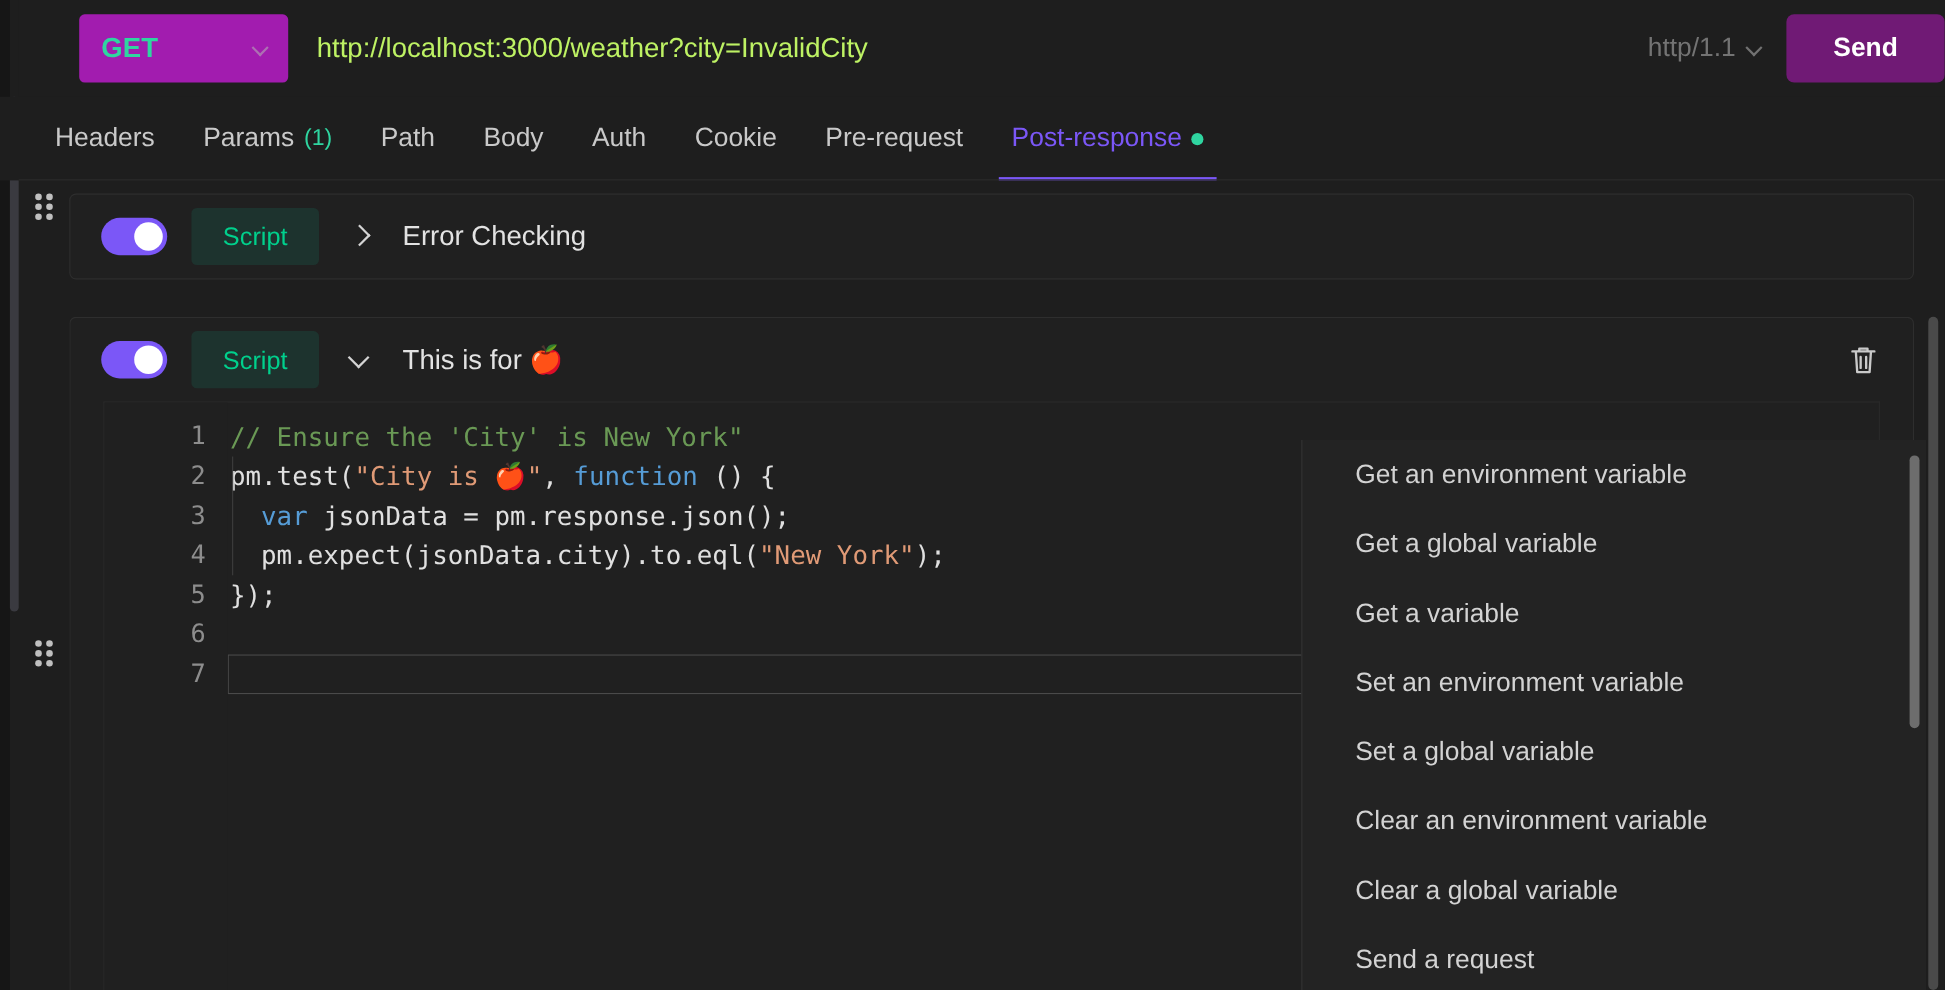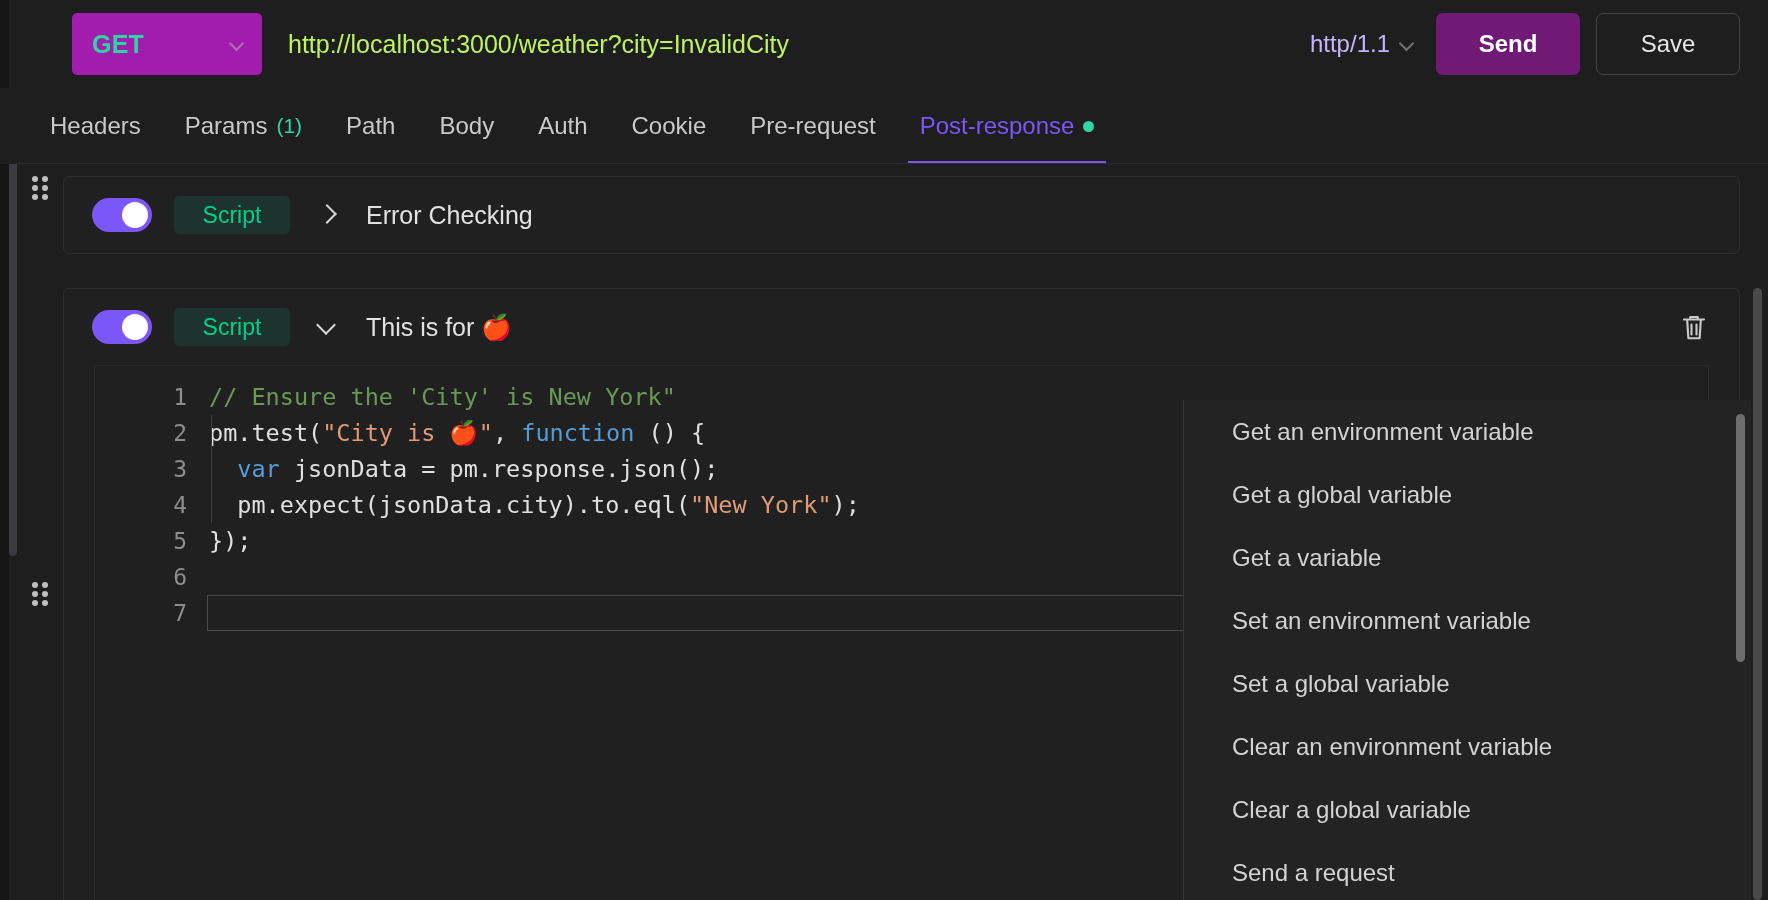--- a/index.html
+++ b/index.html
@@ -29,21 +29,21 @@
     content: ""; position: absolute; left: 1px; top: 1px; width: 9px; height: 9px;
     border-right: 2px solid #b6b6b6; border-bottom: 2px solid #b6b6b6;
     transform: rotate(45deg);
   }
   .url-input {
     flex: 1; margin-left: 26px; margin-right: 14px;
     background: transparent; border: none; outline: none;
     color: #bef264; font-size: 25px; font-family: "Liberation Sans", sans-serif;
   }
   .proto { display: flex; align-items: center; gap: 10px; margin-right: 22px; }
-  .proto-label { color: #c4b5fd; font-size: 24px; }
+  .proto-label { color: #737373; font-size: 24px; }
   .send-btn {
     width: 144px; height: 62px; background: #701a75; border: none; border-radius: 7px;
     color: #ffffff; font-size: 24px; font-weight: 700; cursor: pointer;
     font-family: "Liberation Sans", sans-serif;
   }
   .save-btn {
     width: 144px; height: 62px; margin-left: 16px; margin-right: 28px;
     background: transparent; border: 1px solid #454545; border-radius: 7px;
     color: #e6e6e6; font-size: 24px; cursor: pointer;
     font-family: "Liberation Sans", sans-serif;
@@ -70,21 +70,21 @@
   .handle { width: 46px; display: flex; align-items: center; justify-content: center; flex: none; }
   .dots { width: 16px; height: 24px; display: grid; grid-template-columns: 6px 6px; grid-template-rows: 6px 6px 6px; gap: 3px 4px; }
   .dots i { display: block; width: 6px; height: 6px; border-radius: 50%; background: #c0c0c0; }
 
   .card { background: #202020; border: 1px solid #2e2e2e; border-radius: 6px; }
 
   .row-head { height: 76px; display: flex; align-items: center; padding-left: 28px; }
   .toggle { width: 60px; height: 34px; border-radius: 17px; background: #7b57f7; position: relative; flex: none; cursor: pointer; }
   .toggle .knob { position: absolute; top: 4px; right: 4px; width: 26px; height: 26px; border-radius: 50%; background: #ffffff; }
   .badge {
-    margin-left: 22px; height: 38px; min-width: 116px; padding: 0 18px;
+    margin-left: 22px; height: 52px; min-width: 116px; padding: 0 18px;
     background: #1d332e; border-radius: 5px; color: #00d08c;
     display: flex; align-items: center; justify-content: center;
     font-size: 23px; cursor: pointer; flex: none;
   }
   .chev {
     margin-left: 26px; width: 22px; height: 22px; position: relative; flex: none; cursor: pointer;
   }
   .chev::before {
     content: ""; position: absolute; left: 4px; top: 3px; width: 12px; height: 12px;
     border-right: 2.5px solid #d4d4d4; border-bottom: 2.5px solid #d4d4d4;
@@ -143,21 +143,20 @@
     </div>
 
     <input class="url-input" type="text" value="http://localhost:3000/weather?city=InvalidCity" placeholder="Enter URL" style="">
 
     <div class="proto">
       <span class="proto-label">http/1.1</span>
       <span class="chev-sm"></span>
     </div>
 
     <button class="send-btn">Send</button>
-    <button class="save-btn">Save</button>
   </div>
 
   <div class="tabs" id="tabstrip">
       <div class="tab">
         <span>Headers</span>
       </div>
       <div class="tab">
         <span>Params</span>
         <span class="count">(1)</span>
       </div>

